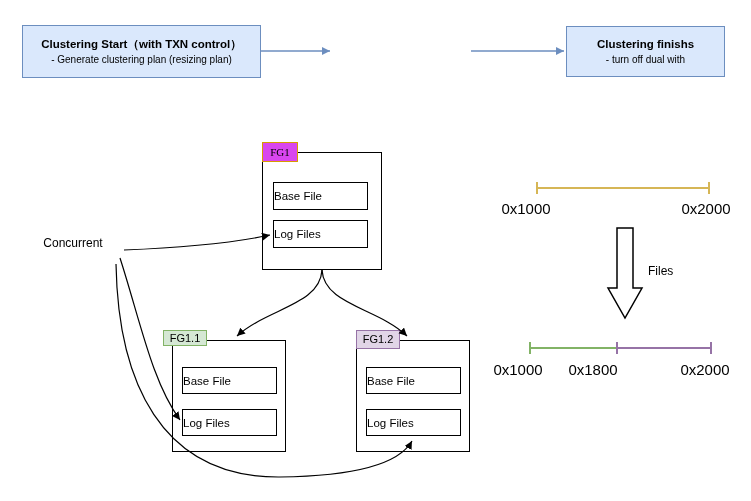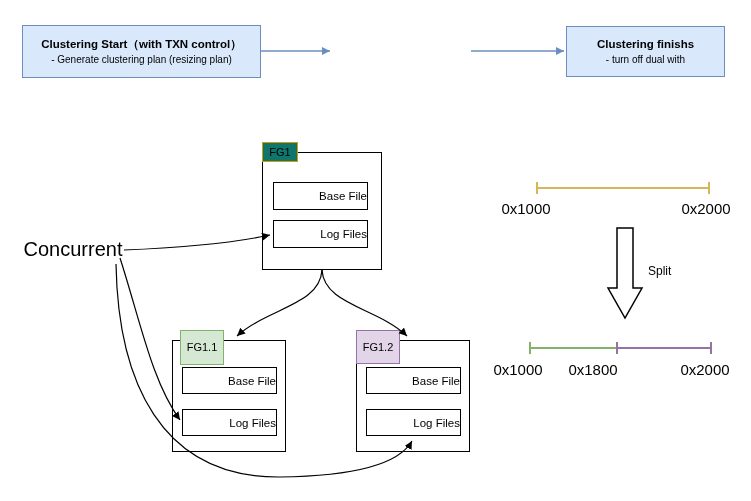--- a/index.html
+++ b/index.html
@@ -13,30 +13,30 @@
     text-align:center; padding:2px 6px;
   }
   .flow-title { font-weight:bold; font-size:11.5px; line-height:1.35; }
   .flow-sub   { font-size:10px; line-height:1.35; }
 
   .group-rect { position:absolute; border:1px solid #000; background:transparent; }
   .tab {
     position:absolute; font-size:11px; line-height:1;
     display:flex; align-items:center; justify-content:center; padding:0 4px;
   }
-  .tab.fg1  { background:#0f766e; border:1px solid #d79b00; }
+  .tab.fg1  { background:#d946ef; border:1px solid #d79b00;font-family:Liberation Serif, serif; }
   .tab.fg11 { background:#d5e8d4; border:1px solid #82b366; }
   .tab.fg12 { background:#e1d5e7; border:1px solid #9673a6; }
 
   .file-box {
     position:absolute; border:1px solid #000; background:#fff; font-size:11.5px;
-    display:flex; align-items:center; justify-content:flex-end;
+    display:flex; align-items:center; justify-content:flex-start;
   }
 
-  .cw { position:absolute; font-size:20px; text-align:center; line-height:1.3; }
+  .cw { position:absolute; font-size:12px; text-align:center; line-height:1.3; }
   .split-label { position:absolute; font-size:12px; }
   .hexlabel { position:absolute; font-size:15px; transform:translateX(-50%); white-space:nowrap; }
 
   .overlay { position:absolute; left:0; top:0; pointer-events:none; }
 </style>
 </head>
 <body>
 
 <div class="canvas">
 
@@ -54,46 +54,46 @@
     <span>FG1</span>
   </div>
   <div class="file-box" style="left:273px; top:182px; width:95px; height:28px;">
     <span>Base File</span>
   </div>
   <div class="file-box" style="left:273px; top:220px; width:95px; height:28px;">
     <span>Log Files</span>
   </div>
 
   <div class="group-rect" style="left:172px; top:340px; width:114px; height:112px;"></div>
-  <div class="tab fg11" style="left:180px; top:330px; height:35px; min-width:44px;">
+  <div class="tab fg11" style="left:163px; top:330px; height:16px; min-width:44px;">
     <span>FG1.1</span>
   </div>
   <div class="file-box" style="left:182px; top:367px; width:95px; height:27px;">
     <span>Base File</span>
   </div>
   <div class="file-box" style="left:182px; top:409px; width:95px; height:27px;">
     <span>Log Files</span>
   </div>
 
   <div class="group-rect" style="left:356px; top:340px; width:114px; height:112px;"></div>
-  <div class="tab fg12" style="left:356px; top:330px; height:34px; min-width:44px;">
+  <div class="tab fg12" style="left:356px; top:330px; height:19px; min-width:44px;">
     <span>FG1.2</span>
   </div>
   <div class="file-box" style="left:366px; top:367px; width:95px; height:27px;">
     <span>Base File</span>
   </div>
   <div class="file-box" style="left:366px; top:409px; width:95px; height:27px;">
     <span>Log Files</span>
   </div>
 
   <div class="cw" style="left:18px; top:236px; width:110px;">
     <div>Concurrent</div>
   </div>
 
-  <div class="split-label" style="left:648px; top:264px;">Split</div>
+  <div class="split-label" style="left:648px; top:264px;">Files</div>
 
   <div class="hexlabel" style="left:526px; top:200px;">0x1000</div>
   <div class="hexlabel" style="left:706px; top:200px;">0x2000</div>
 
   <div class="hexlabel" style="left:518px; top:361px;">0x1000</div>
   <div class="hexlabel" style="left:593px; top:361px;">0x1800</div>
   <div class="hexlabel" style="left:705px; top:361px;">0x2000</div>
 
   <svg class="overlay" width="751" height="501" viewBox="0 0 751 501">
     <defs>

